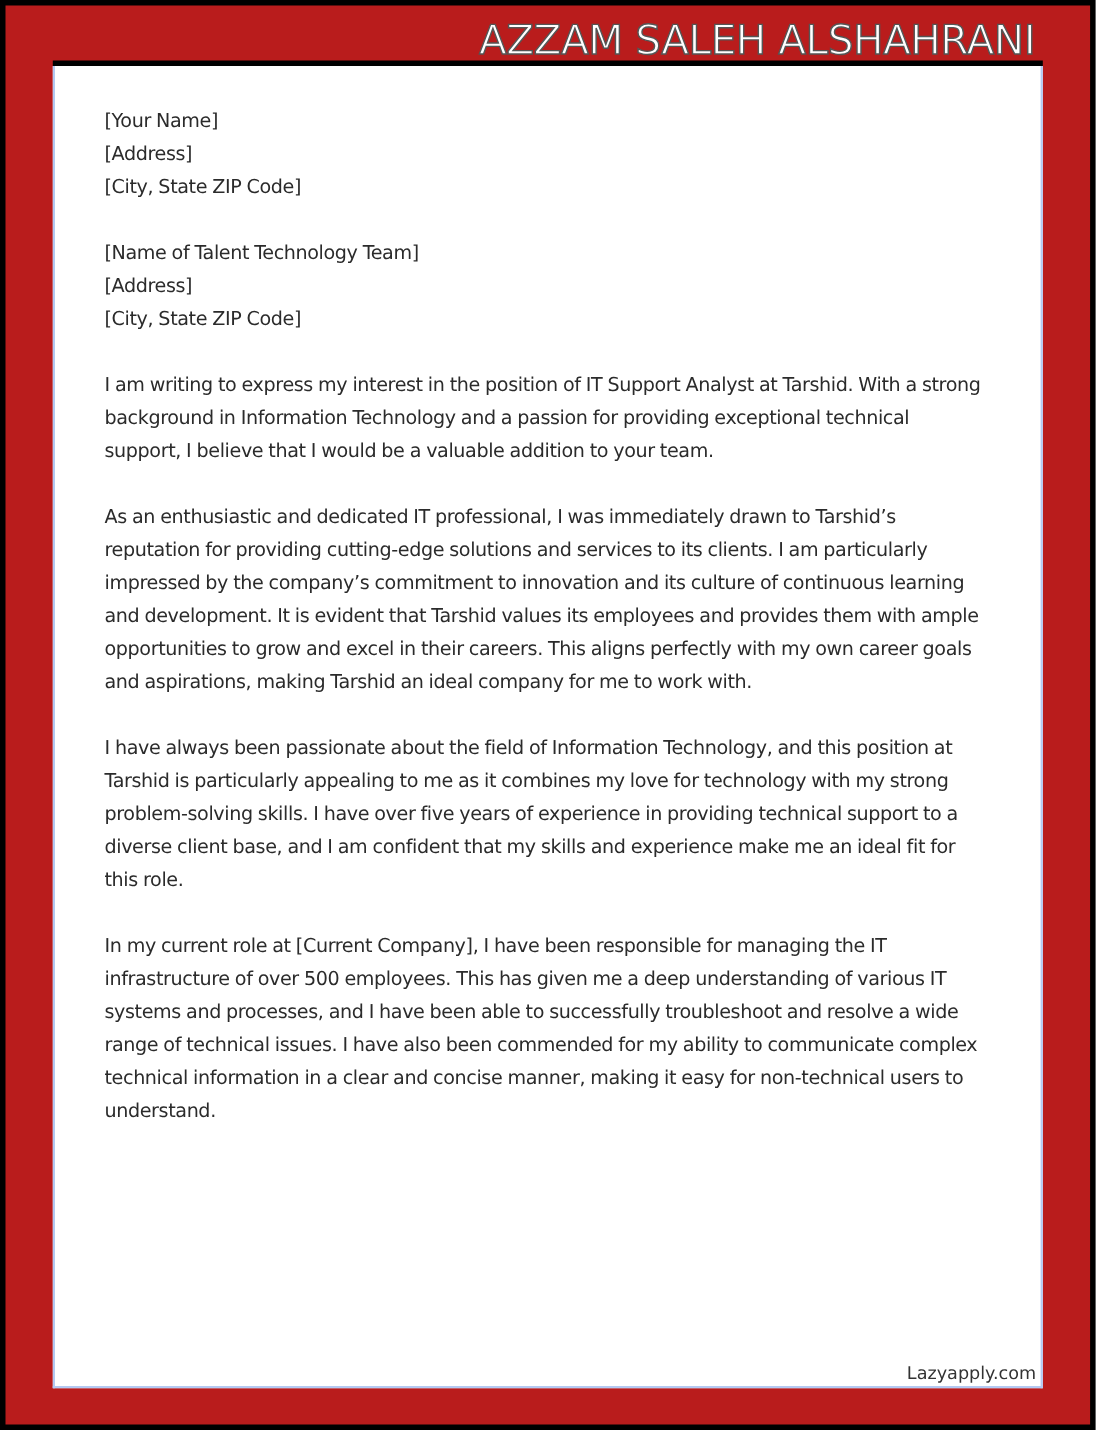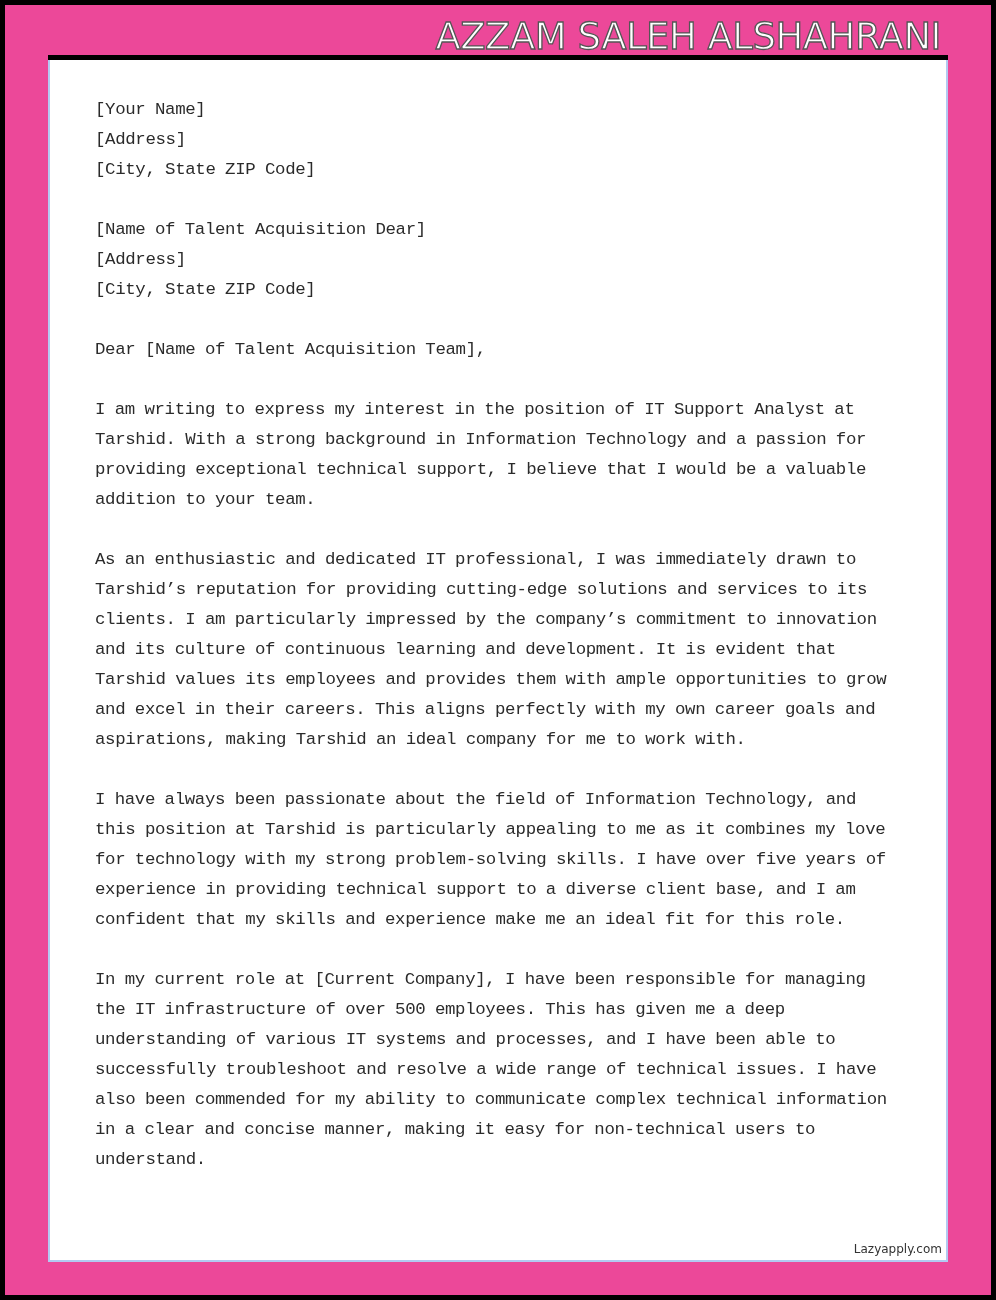--- a/index.html
+++ b/index.html
@@ -13,21 +13,21 @@
       position: relative;
       overflow: hidden;
       font-family: "DejaVu Sans", sans-serif;
     }
     .frame {
       position: absolute;
       left: 5px;
       top: 5px;
       width: 986px;
       height: 1290px;
-      background: #ec4899;
+      background: #b91c1c;
       overflow: hidden;
     }
     .name-title {
       position: absolute;
       right: 50px;
       top: 12px;
       font-family: "DejaVu Sans", sans-serif;
       font-size: 37px;
       line-height: 40px;
       letter-spacing: -0.5px;
@@ -62,55 +62,53 @@
       width: 800px;
       font-family: "DejaVu Sans", sans-serif;
       font-size: 17.4px;
       line-height: 30px;
       color: #2b2b2b;
       letter-spacing: -0.35px;
       word-spacing: -0.5px;
     }
     .content p {
       margin: 0 0 30px 0;
-      font-family: Liberation Mono, monospace;
     }
     .content .line {
       display: block;
     }
     .watermark {
       position: absolute;
       right: 54px;
       top: 1241px;
       font-family: "DejaVu Sans", sans-serif;
-      font-size: 12px;
+      font-size: 16px;
       color: #333;
       line-height: 16px;
     }
   </style>
 </head>
 <body>
 
 <div class="frame">
   <div class="name-title">AZZAM SALEH ALSHAHRANI</div>
   <div class="top-rule"></div>
   <div class="page"></div>
 </div>
 
 <div class="content">
   <p>
     <span class="line">[Your Name]</span>
     <span class="line">[Address]</span>
     <span class="line">[City, State ZIP Code]</span>
   </p>
   <p>
-    <span class="line">[Name of Talent Acquisition Dear]</span>
+    <span class="line">[Name of Talent Technology Team]</span>
     <span class="line">[Address]</span>
     <span class="line">[City, State ZIP Code]</span>
   </p>
-  <p>Dear [Name of Talent Acquisition Team],</p>
   <p>I am writing to express my interest in the position of IT Support Analyst at Tarshid. With a strong background in Information Technology and a passion for providing exceptional technical support, I believe that I would be a valuable addition to your team.</p>
   <p>As an enthusiastic and dedicated IT professional, I was immediately drawn to Tarshid’s reputation for providing cutting-edge solutions and services to its clients. I am particularly impressed by the company’s commitment to innovation and its culture of continuous learning and development. It is evident that Tarshid values its employees and provides them with ample opportunities to grow and excel in their careers. This aligns perfectly with my own career goals and aspirations, making Tarshid an ideal company for me to work with.</p>
   <p>I have always been passionate about the field of Information Technology, and this position at Tarshid is particularly appealing to me as it combines my love for technology with my strong problem-solving skills. I have over five years of experience in providing technical support to a diverse client base, and I am confident that my skills and experience make me an ideal fit for this role.</p>
   <p>In my current role at [Current Company], I have been responsible for managing the IT infrastructure of over 500 employees. This has given me a deep understanding of various IT systems and processes, and I have been able to successfully troubleshoot and resolve a wide range of technical issues. I have also been commended for my ability to communicate complex technical information in a clear and concise manner, making it easy for non-technical users to understand.</p>
 </div>
 
 <div class="watermark">Lazyapply.com</div>
 
 </body></html>

